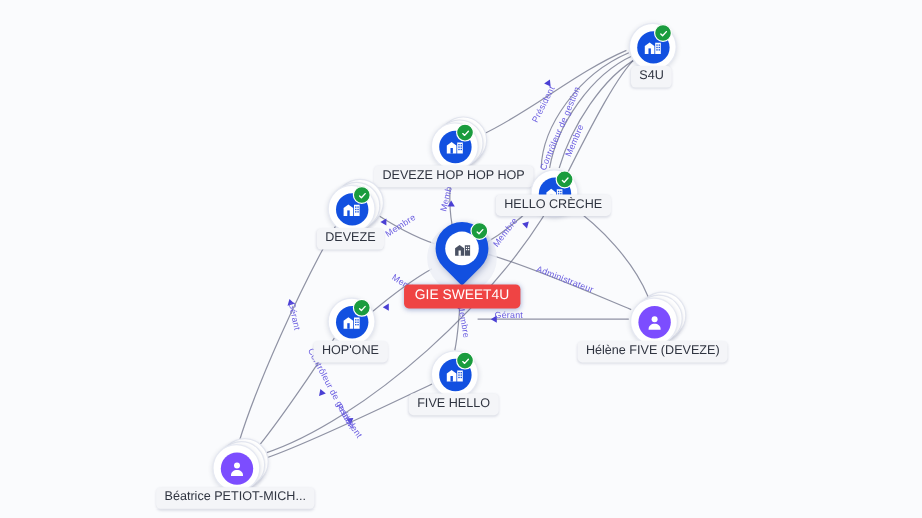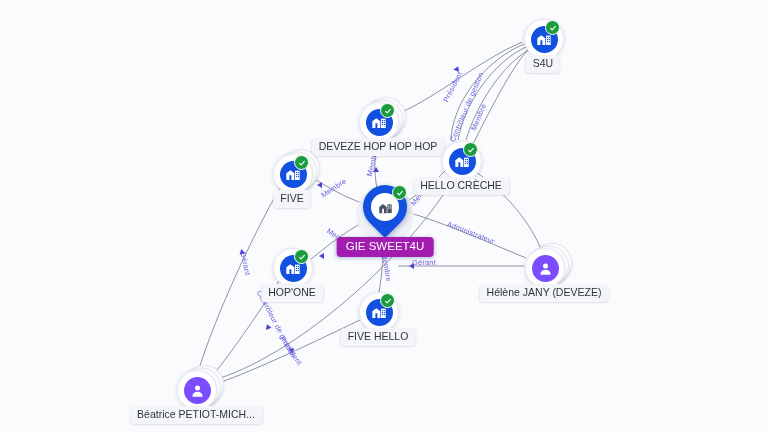--- a/index.html
+++ b/index.html
@@ -121,21 +121,21 @@
     color: #2f3440;
     border-radius: 4px;
     padding: 2px 7px 3px 7px;
     font-size: 10.5px;
     white-space: nowrap;
     box-shadow: 0 1px 2px rgba(40,50,90,.13);
     line-height: 13px;
     text-align: center;
   }
   .node-label.selected {
-    background: #a21caf;
+    background: #ef4444;
     color: #ffffff;
     font-size: 11.5px;
     padding: 3px 9px 4px 9px;
     border-radius: 4px;
     box-shadow: 0 1px 4px rgba(20,50,140,.35);
   }
 </style>
 </head>
 <body>
 
@@ -268,21 +268,21 @@
               <rect x="19.2" y="15" width="1.7" height="1.7" fill="#1250e0"></rect>
               <rect x="6.6" y="14" width="3" height="7" fill="#1250e0"></rect>
             </svg>
           </div>
         </div>
         <div class="badge-check">
           <svg width="8" height="8" viewBox="0 0 24 24">
             <path d="M5 13l4.5 4.5L19 7" stroke="#ffffff" stroke-width="3.4" fill="none" stroke-linecap="round" stroke-linejoin="round"></path>
           </svg>
         </div>
-        <div class="node-label" style="top:17px">HELLO CRÈCHE</div>
+        <div class="node-label" style="top:2px">HELLO CRÈCHE</div>
       </div>
       <div class="node" style="left: 292px; top: 173px;">
         <div class="stack-card s3"></div>
         <div class="stack-card s2"></div>
         <div class="node-disc">
           <div class="node-inner company">
             <svg width="16" height="16" viewBox="0 0 24 24">
               <path fill="#ffffff" d="M2 21V11l6-4.5L14 11v10H2z"></path>
               <path fill="#ffffff" d="M15 21V7h7v14h-7z"></path>
               <rect x="16.4" y="9" width="1.7" height="1.7" fill="#1250e0"></rect>
@@ -293,21 +293,21 @@
               <rect x="19.2" y="15" width="1.7" height="1.7" fill="#1250e0"></rect>
               <rect x="6.6" y="14" width="3" height="7" fill="#1250e0"></rect>
             </svg>
           </div>
         </div>
         <div class="badge-check">
           <svg width="8" height="8" viewBox="0 0 24 24">
             <path d="M5 13l4.5 4.5L19 7" stroke="#ffffff" stroke-width="3.4" fill="none" stroke-linecap="round" stroke-linejoin="round"></path>
           </svg>
         </div>
-        <div class="node-label" style="top:17px">FIVE</div>
+        <div class="node-label" style="top:17px">DEVEZE</div>
       </div>
       <div class="node" style="left: 385px; top: 215px;">
         <div class="pin-halo"></div>
         <div class="pin-shape"></div>
         <div class="pin-core">
           <svg width="15" height="15" viewBox="0 0 24 24">
             <path fill="#4b5263" d="M2 21V11l6-4.5L14 11v10H2z"></path>
             <path fill="#4b5263" d="M15 21V7h7v14h-7z"></path>
             <rect x="16.4" y="9" width="1.7" height="1.7" fill="#ffffff"></rect>
             <rect x="19.2" y="9" width="1.7" height="1.7" fill="#ffffff"></rect>
@@ -373,21 +373,21 @@
         <div class="stack-card s3"></div>
         <div class="stack-card s2"></div>
         <div class="node-disc">
           <div class="node-inner person">
             <svg width="15" height="15" viewBox="0 0 24 24">
               <circle cx="12" cy="8" r="4" fill="#ffffff"></circle>
               <path fill="#ffffff" d="M4 21c0-4.4 3.6-7 8-7s8 2.6 8 7v1H4v-1z"></path>
             </svg>
           </div>
         </div>
-        <div class="node-label" style="top:17px">Hélène JANY (DEVEZE)</div>
+        <div class="node-label" style="top:17px">Hélène FIVE (DEVEZE)</div>
       </div>
       <div class="node" style="left: 196px; top: 389px;">
         <div class="stack-card s3"></div>
         <div class="stack-card s2"></div>
         <div class="node-disc">
           <div class="node-inner person">
             <svg width="15" height="15" viewBox="0 0 24 24">
               <circle cx="12" cy="8" r="4" fill="#ffffff"></circle>
               <path fill="#ffffff" d="M4 21c0-4.4 3.6-7 8-7s8 2.6 8 7v1H4v-1z"></path>
             </svg>

